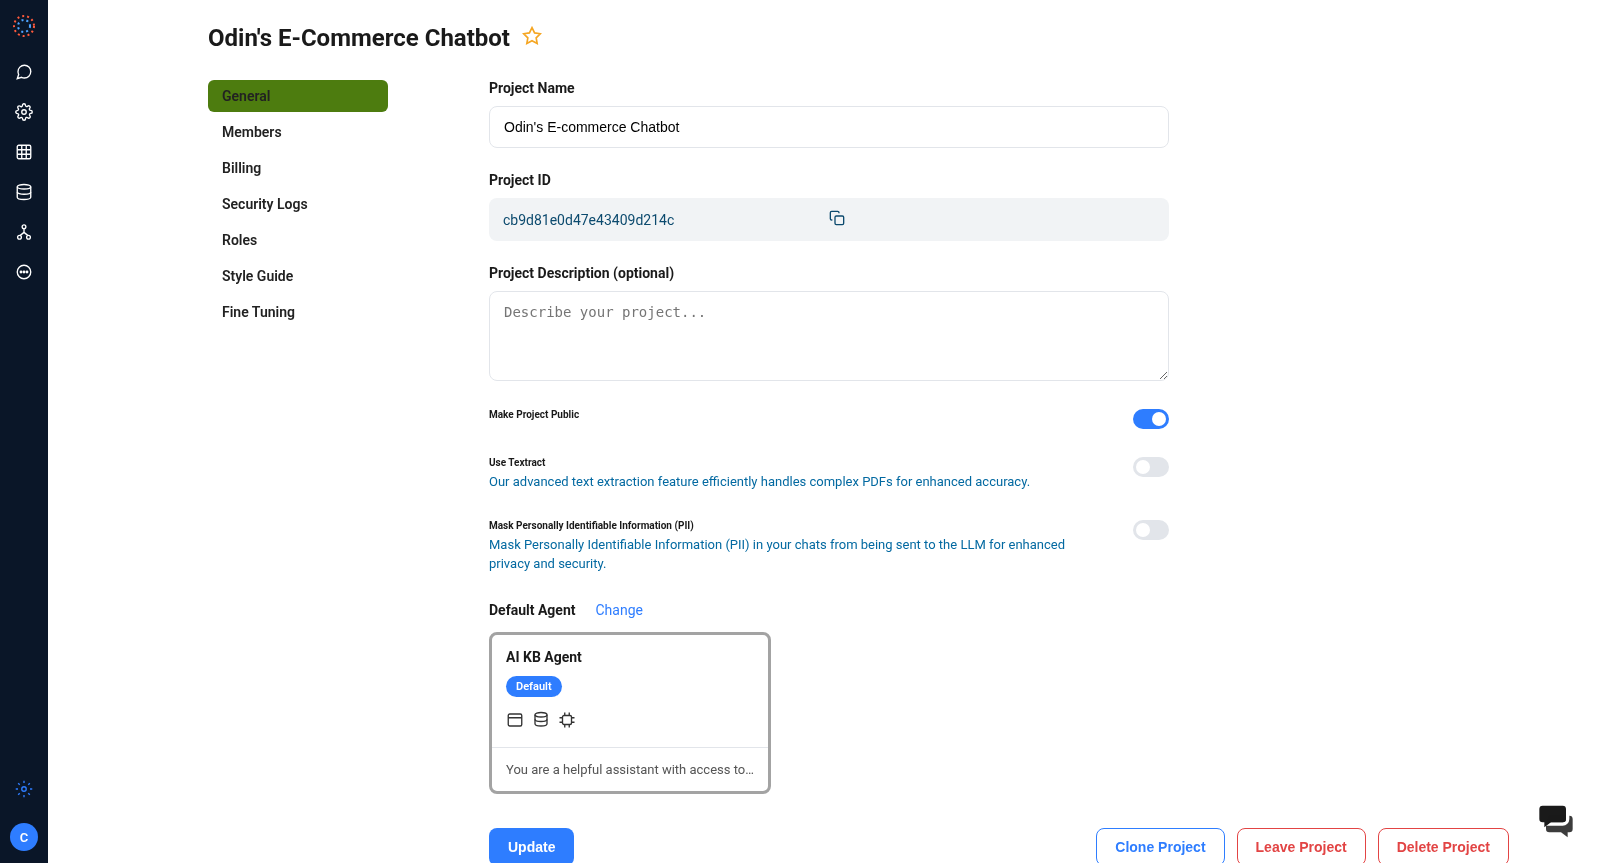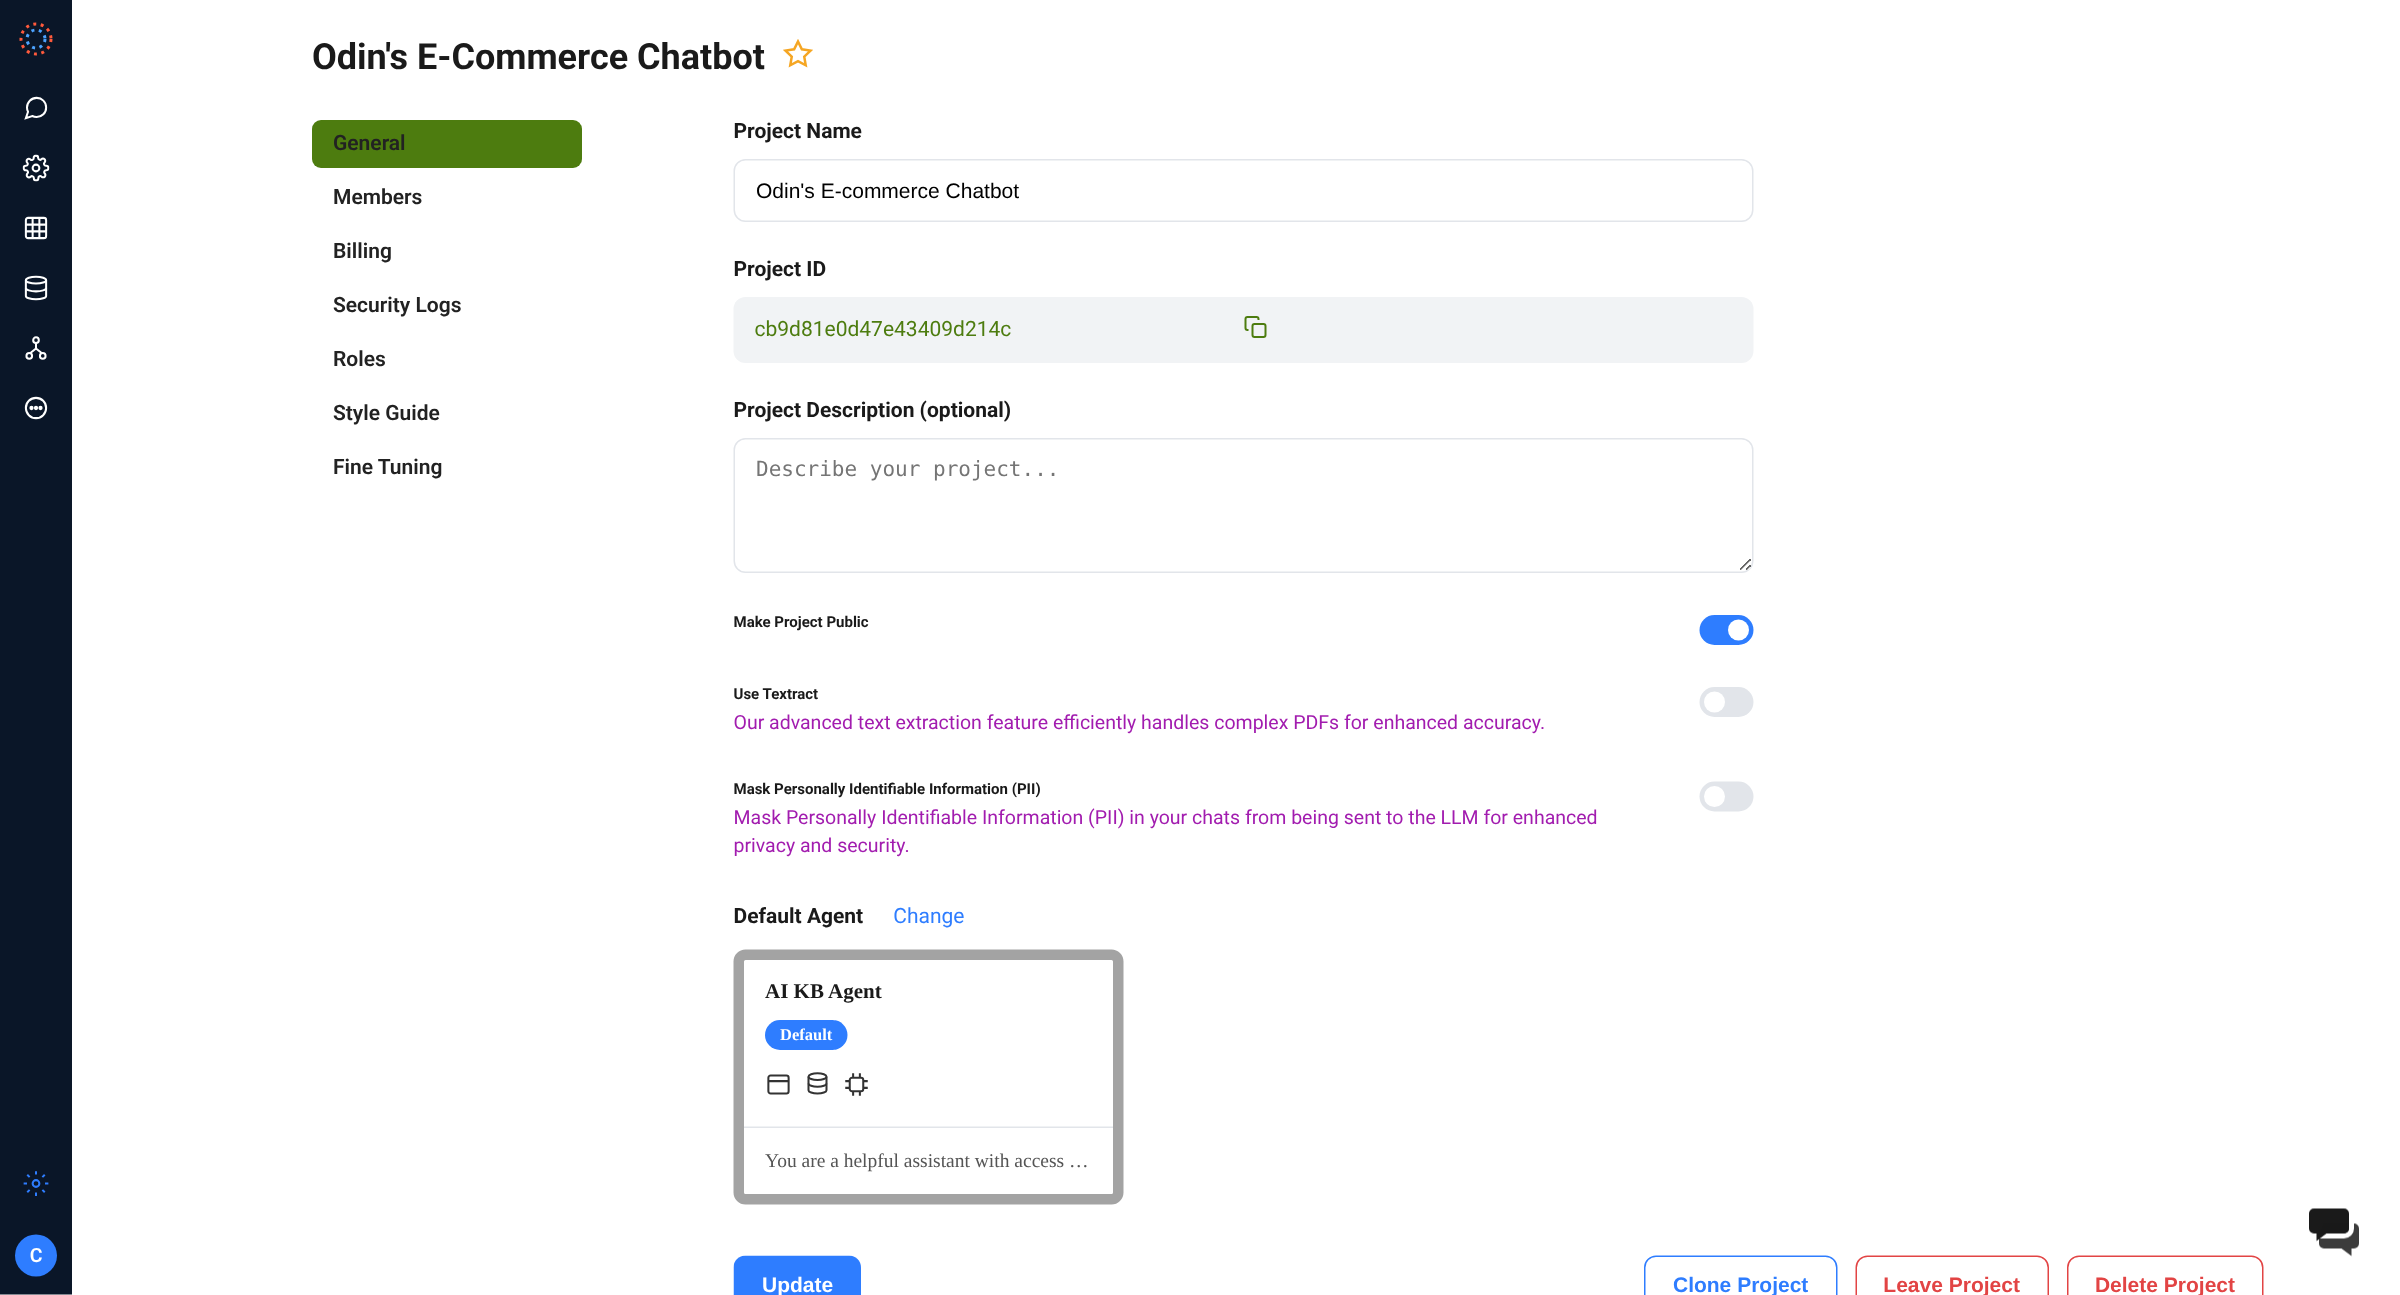--- a/index.html
+++ b/index.html
@@ -18,37 +18,37 @@
 .body-row { display: flex; gap: 40px; align-items: flex-start; }
 .tabs { width: 180px; display: flex; flex-direction: column; gap: 4px; }
 .tab { padding: 8px 14px; font-size: 14px; font-weight: 600; cursor: pointer; border-radius: 6px; color: #222; }
 .tab.active { background: #4d7c0f; }
 .form-area { flex: 1; max-width: 1040px; padding-left: 20px; }
 .form-inner { max-width: 680px; }
 .field { margin-bottom: 24px; }
 .field-label { font-size: 14px; font-weight: 700; margin-bottom: 10px; display: block; }
 .input { width: 100%; padding: 12px 14px; font-size: 14px; border: 1px solid #e2e5ea; border-radius: 8px; background: #fff; }
 .id-row { display: flex; align-items: center; background: #f1f3f5; border-radius: 8px; padding: 12px 14px; }
-.id-row span { flex: 1; font-size: 14px; color: #4d7c0f; }
+.id-row span { flex: 1; font-size: 14px; color: #0c4a6e; }
 .copy-icon { cursor: pointer; color: #666; }
 textarea.input { min-height: 90px; resize: both; }
 .toggle-row { display: flex; align-items: flex-start; margin-bottom: 28px; }
 .toggle-text { flex: 1; padding-right: 40px; }
 .toggle-text .t-title { font-size: 10px; font-weight: 700; margin-bottom: 4px; }
-.toggle-text .t-desc { font-size: 13px; color: #a21caf; line-height: 1.5; }
+.toggle-text .t-desc { font-size: 13px; color: #0369a1; line-height: 1.5; }
 .toggle { width: 36px; height: 20px; border-radius: 20px; position: relative; cursor: pointer; }
 .toggle.on { background: #2e7dff; }
 .toggle.off { background: #e2e5ea; }
 .toggle .knob { width: 14px; height: 14px; border-radius: 50%; background: #fff; position: absolute; top: 3px; }
 .toggle.on .knob { right: 3px; }
 .toggle.off .knob { left: 3px; }
 .agent-head { display: flex; align-items: flex-end; gap: 20px; margin-bottom: 14px; }
 .agent-head .a-title { font-size: 14px; font-weight: 700; }
 .agent-head .change { font-size: 14px; color: #2e7dff; cursor: pointer; }
-.agent-card { width: 260px; border: 7px solid #a3a3a3; border-radius: 8px; overflow: hidden; font-family: Liberation Serif, serif; }
+.agent-card { width: 282px; border: 3px solid #a3a3a3; border-radius: 8px; overflow: hidden; }
 .agent-card .top { padding: 14px; }
 .agent-card .name { font-size: 14px; font-weight: 700; margin-bottom: 10px; }
 .badge { display: inline-block; background: #2e7dff; color: #fff; font-size: 11px; padding: 4px 10px; border-radius: 12px; font-weight: 600; }
 .agent-icons { display: flex; gap: 8px; margin-top: 14px; color: #333; }
 .agent-icons svg { width: 18px; height: 18px; }
 .agent-desc { border-top: 1px solid #e2e5ea; padding: 14px; font-size: 13px; color: #555; white-space: nowrap; overflow: hidden; text-overflow: ellipsis; }
 .actions { display: flex; align-items: center; margin-top: 34px; }
 .btn { padding: 10px 18px; font-size: 14px; font-weight: 600; border-radius: 8px; cursor: pointer; border: 1px solid transparent; }
 .btn-primary { background: #2e7dff; color: #fff; }
 .btn-outline-blue { background: #fff; border-color: #2e7dff; color: #2e7dff; }

